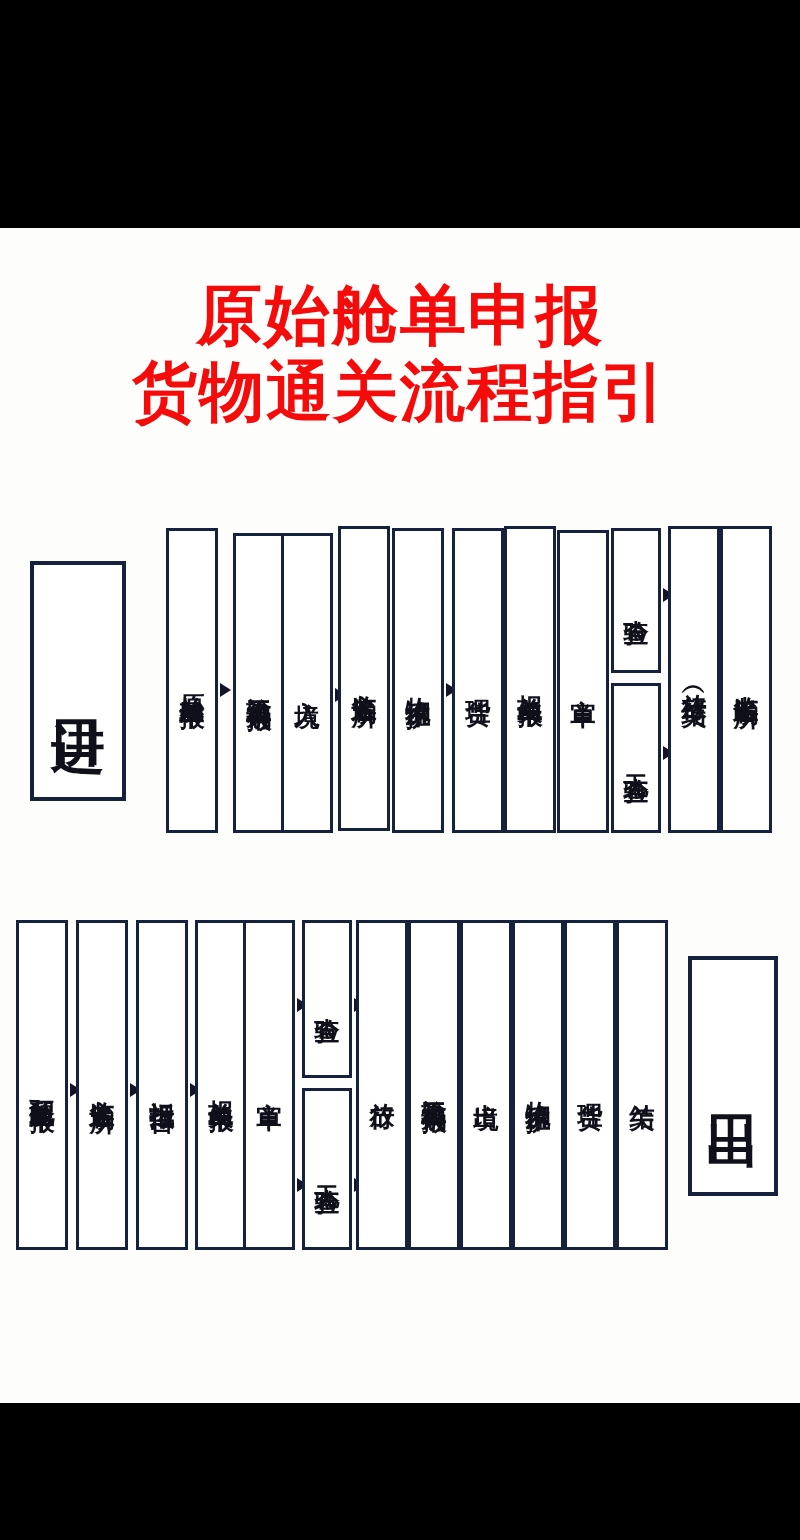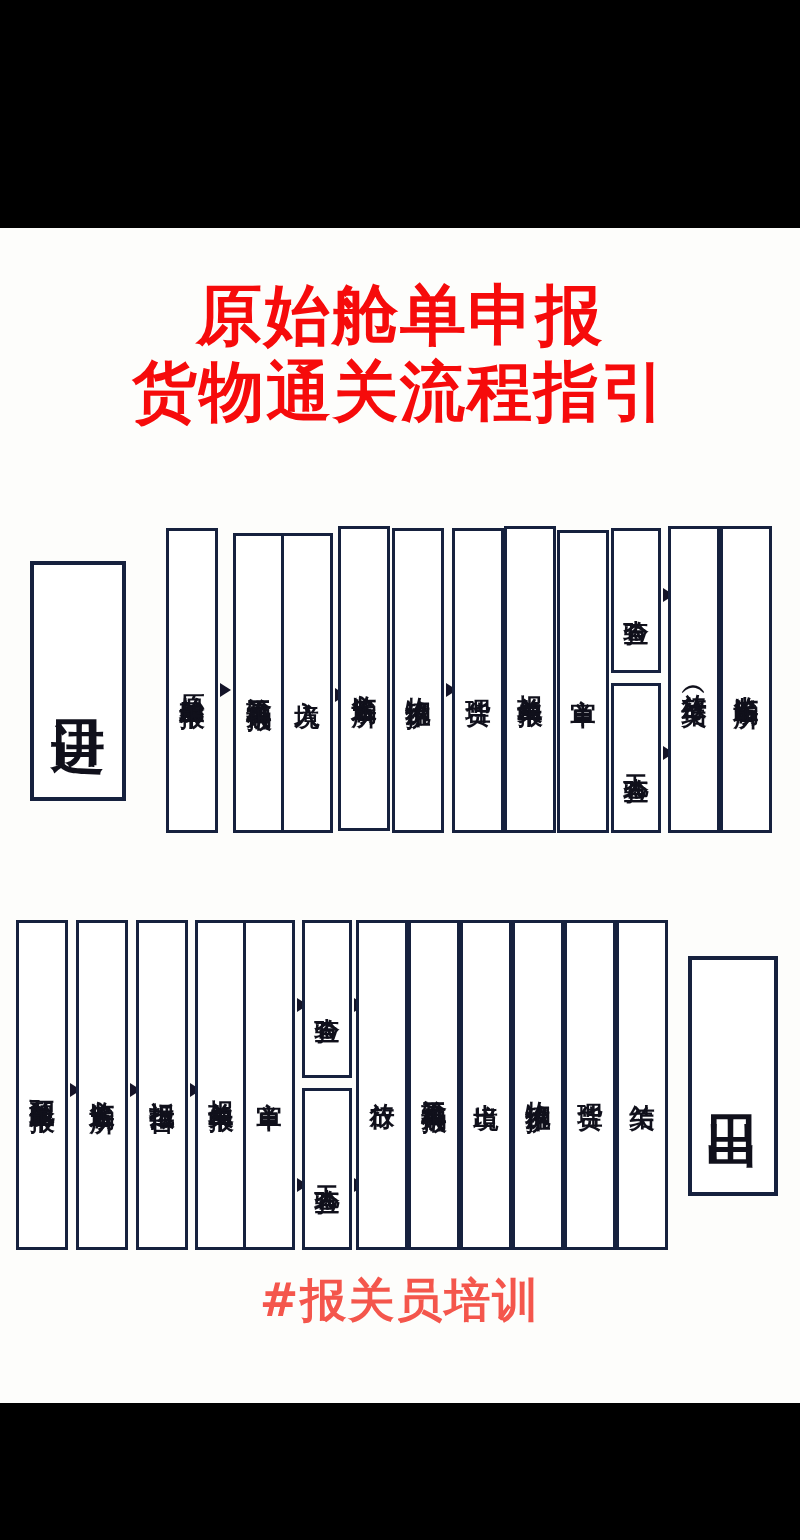--- a/index.html
+++ b/index.html
@@ -232,16 +232,15 @@
     </div>
 
     <div class="vbox" style="left:616px; top:692px; width:52px; height:330px;">
       <span class="vtext">结关</span>
     </div>
 
     <div class="side-label" style="left:688px; top:728px; width:90px; height:240px;">
       <span class="vtext">出口</span>
     </div>
 
-    <div class="hashtag" style="top:1042px;">#报关员培训</div>
 
   </div>
 </div>
 
 </body></html>

